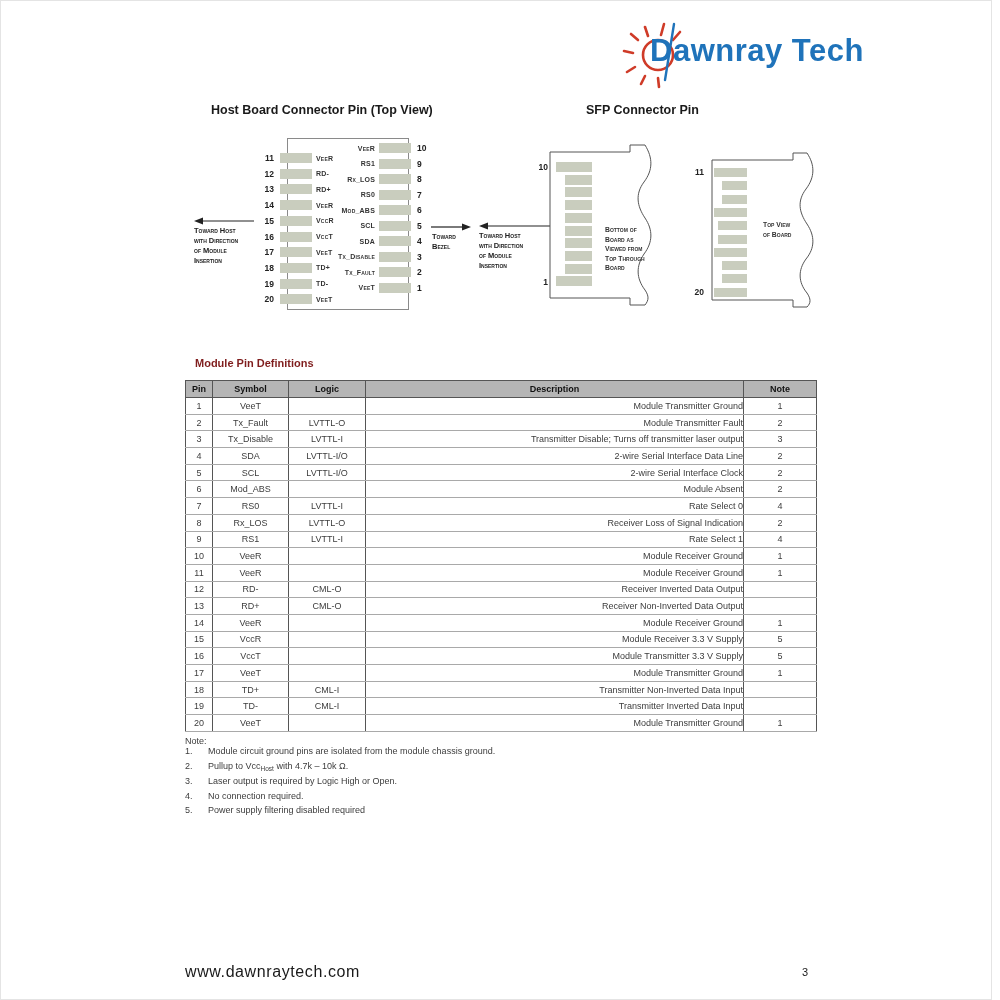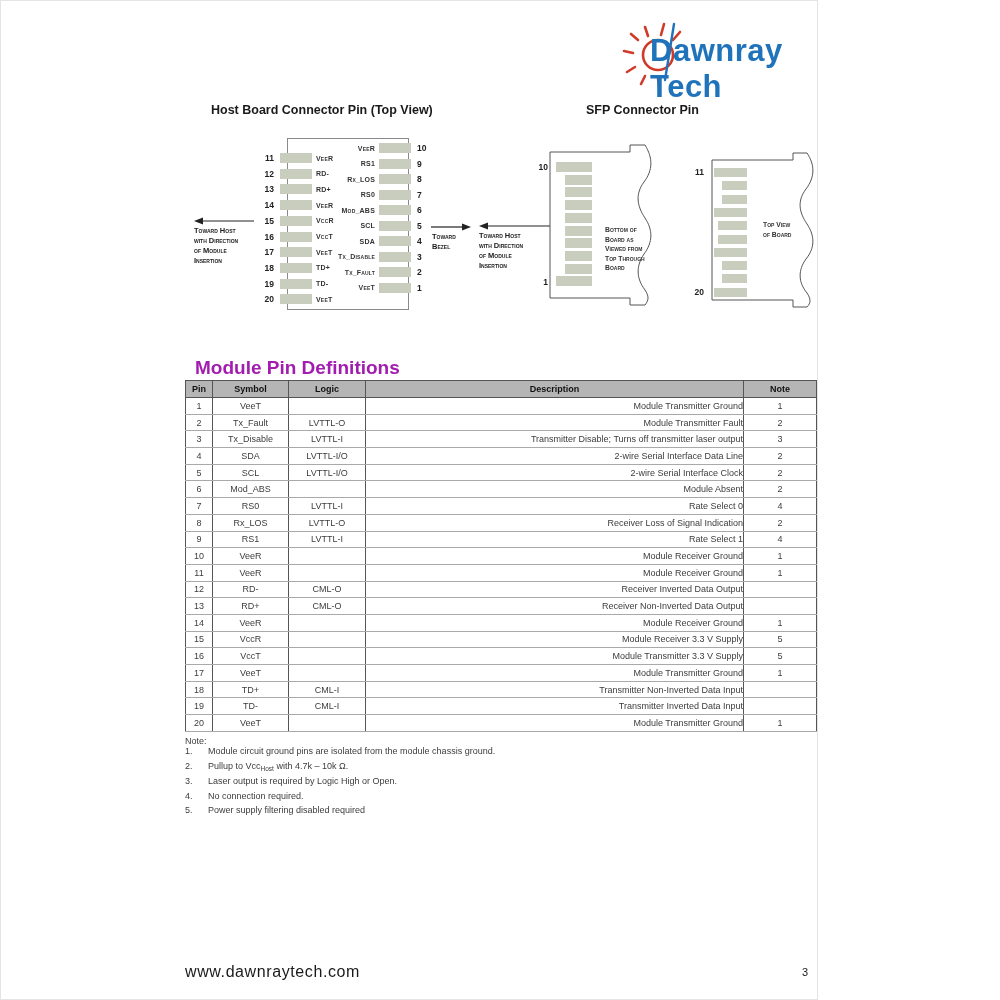--- a/index.html
+++ b/index.html
@@ -1,16 +1,16 @@
 <!DOCTYPE html>
 <html><head>
 <meta charset="utf-8">
 <style>
   html,body{margin:0;padding:0;background:#fff;}
-  .page{position:relative;width:818px;height:1000px;background:#fff;overflow:hidden;
+  .page{position:relative;width:992px;height:1000px;background:#fff;overflow:hidden;
         font-family:"Liberation Sans",sans-serif;box-shadow:inset 0 0 0 1px #e4e4e4;}
   .abs{position:absolute;}
   .prewrap{white-space:pre-line;}
 
   
   .logo-text{position:absolute;left:650px;top:33px;font-size:31px;font-weight:bold;
              color:#1f73ba;letter-spacing:0.5px;}
 
   
   .dg-title{position:absolute;font-size:12.5px;font-weight:bold;color:#1a1a1a;}
@@ -21,21 +21,21 @@
   .pad{position:absolute;background:#c9cdbe;}
   .pin-num{position:absolute;font-size:8.5px;font-weight:bold;color:#222;}
   .pin-label{position:absolute;font-size:7px;font-weight:bold;color:#333;
              font-variant:small-caps;letter-spacing:0.2px;}
   .dir-label{position:absolute;font-size:7.5px;font-weight:bold;color:#222;
              font-variant:small-caps;line-height:10px;}
   .board-caption{position:absolute;font-size:6.8px;font-weight:bold;color:#333;
                  font-variant:small-caps;line-height:9.5px;}
 
   
-  .tbl-title{position:absolute;left:195px;top:357px;font-size:19px;font-weight:bold;color:#a21caf;}
+  .tbl-title{position:absolute;left:195px;top:357px;font-size:11px;font-weight:bold;color:#7f1d1d;}
   table.pins{position:absolute;left:185px;top:380px;width:631px;border-collapse:collapse;
              table-layout:fixed;}
   table.pins th{background:#b5b5b5;font-size:9px;font-weight:bold;color:#111;
                 border:1px solid #555;height:16px;padding:0;}
   table.pins td{font-size:9px;color:#3c3c3c;height:15.7px;padding:0;
                 border-left:1px solid #555;border-right:1px solid #555;
                 border-top:1px solid #a9a9a9;border-bottom:1px solid #a9a9a9;
                 text-align:center;overflow:hidden;white-space:nowrap;}
   table.pins td.desc{text-align:right;padding-left:8px;}
   table.pins{border:1px solid #555;}

